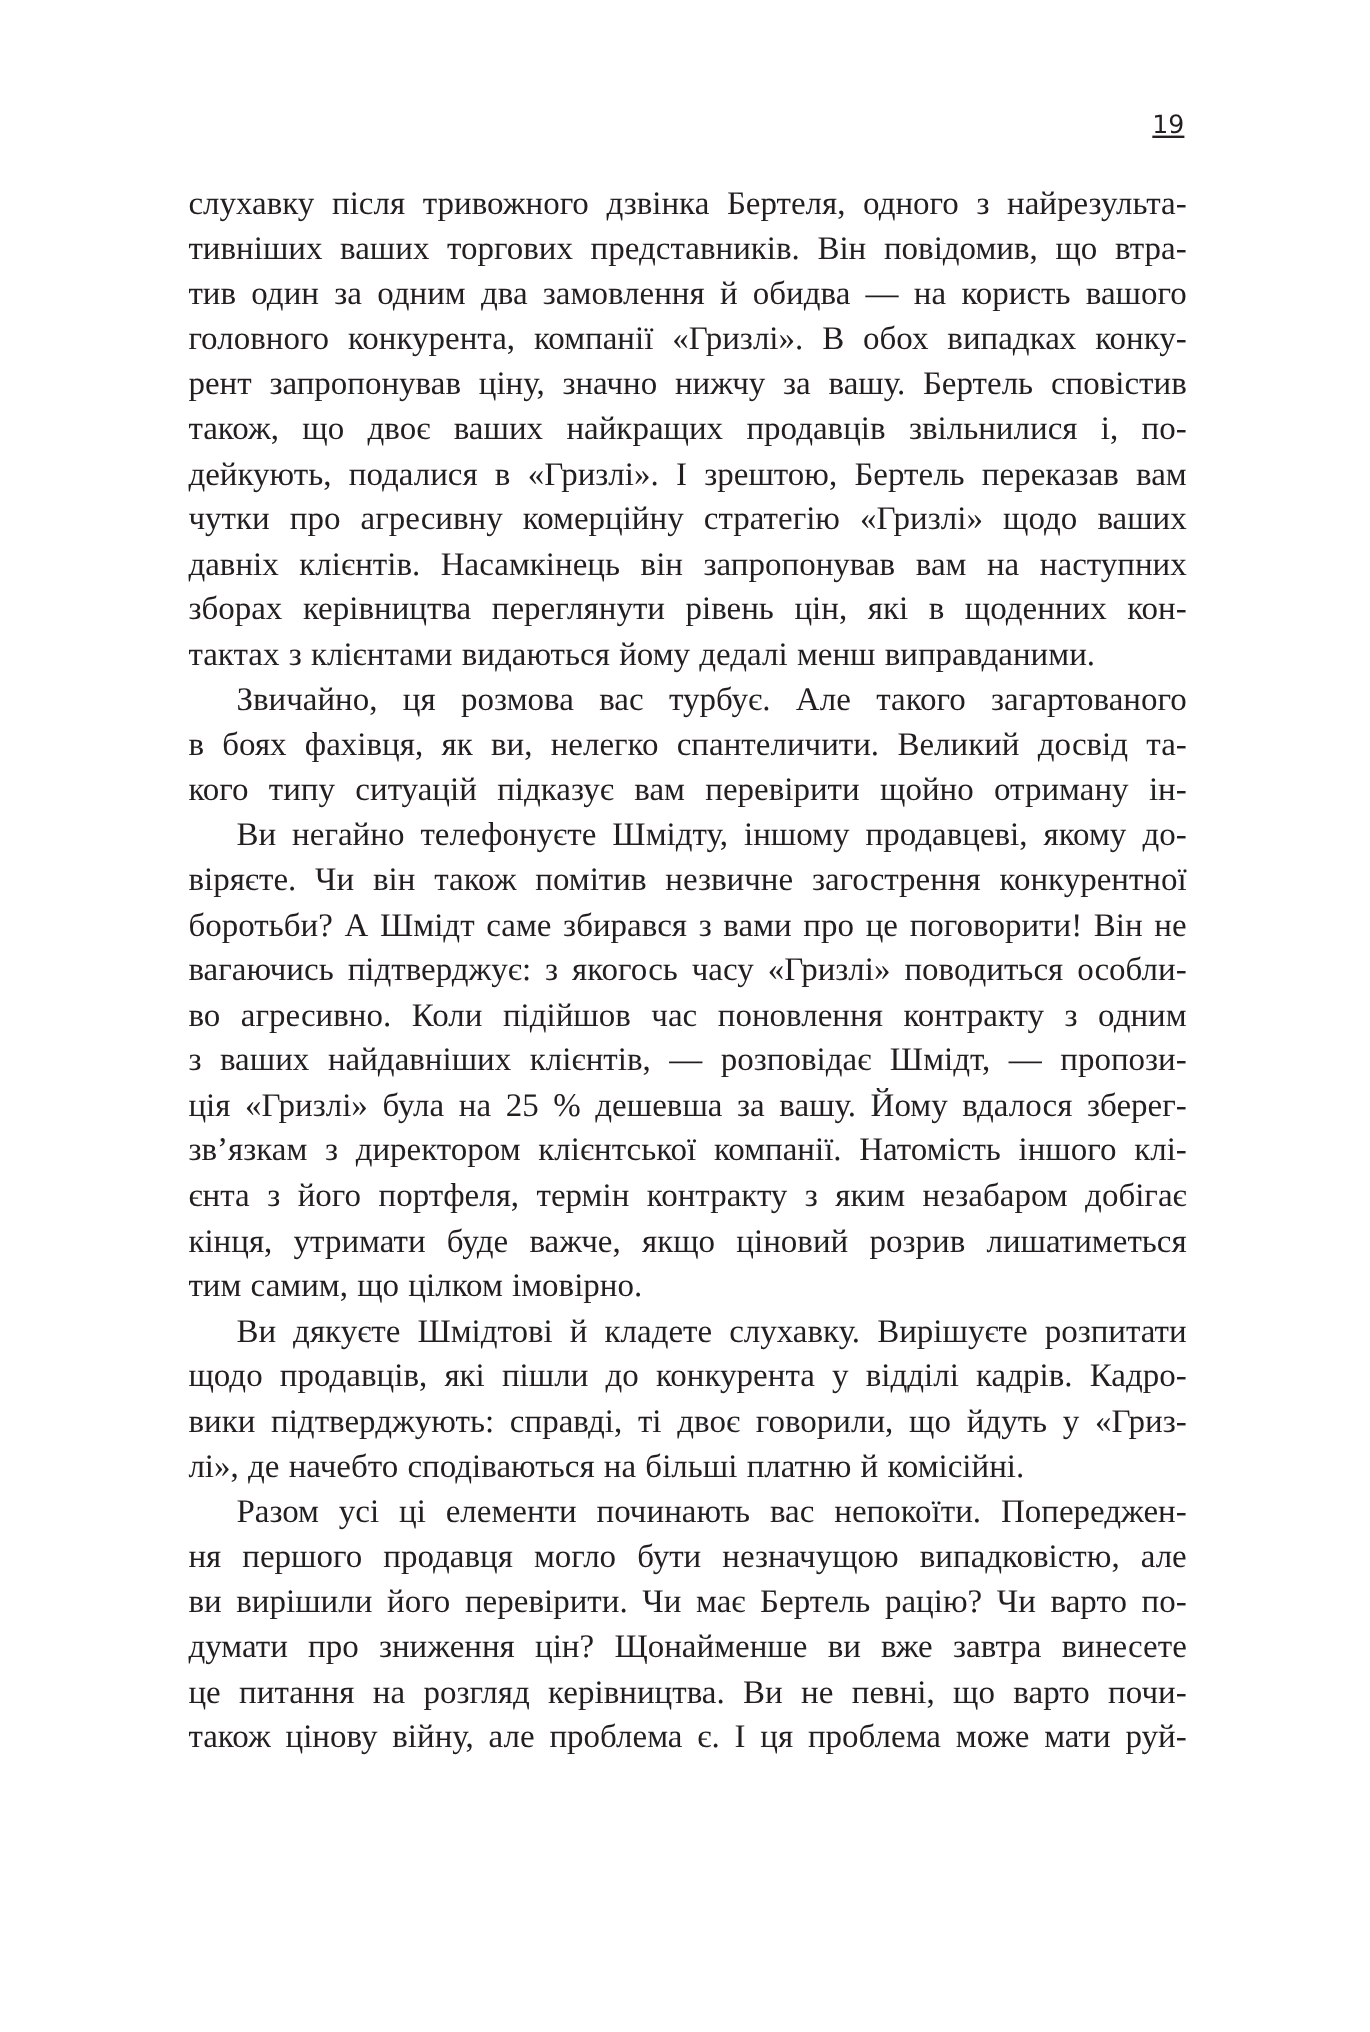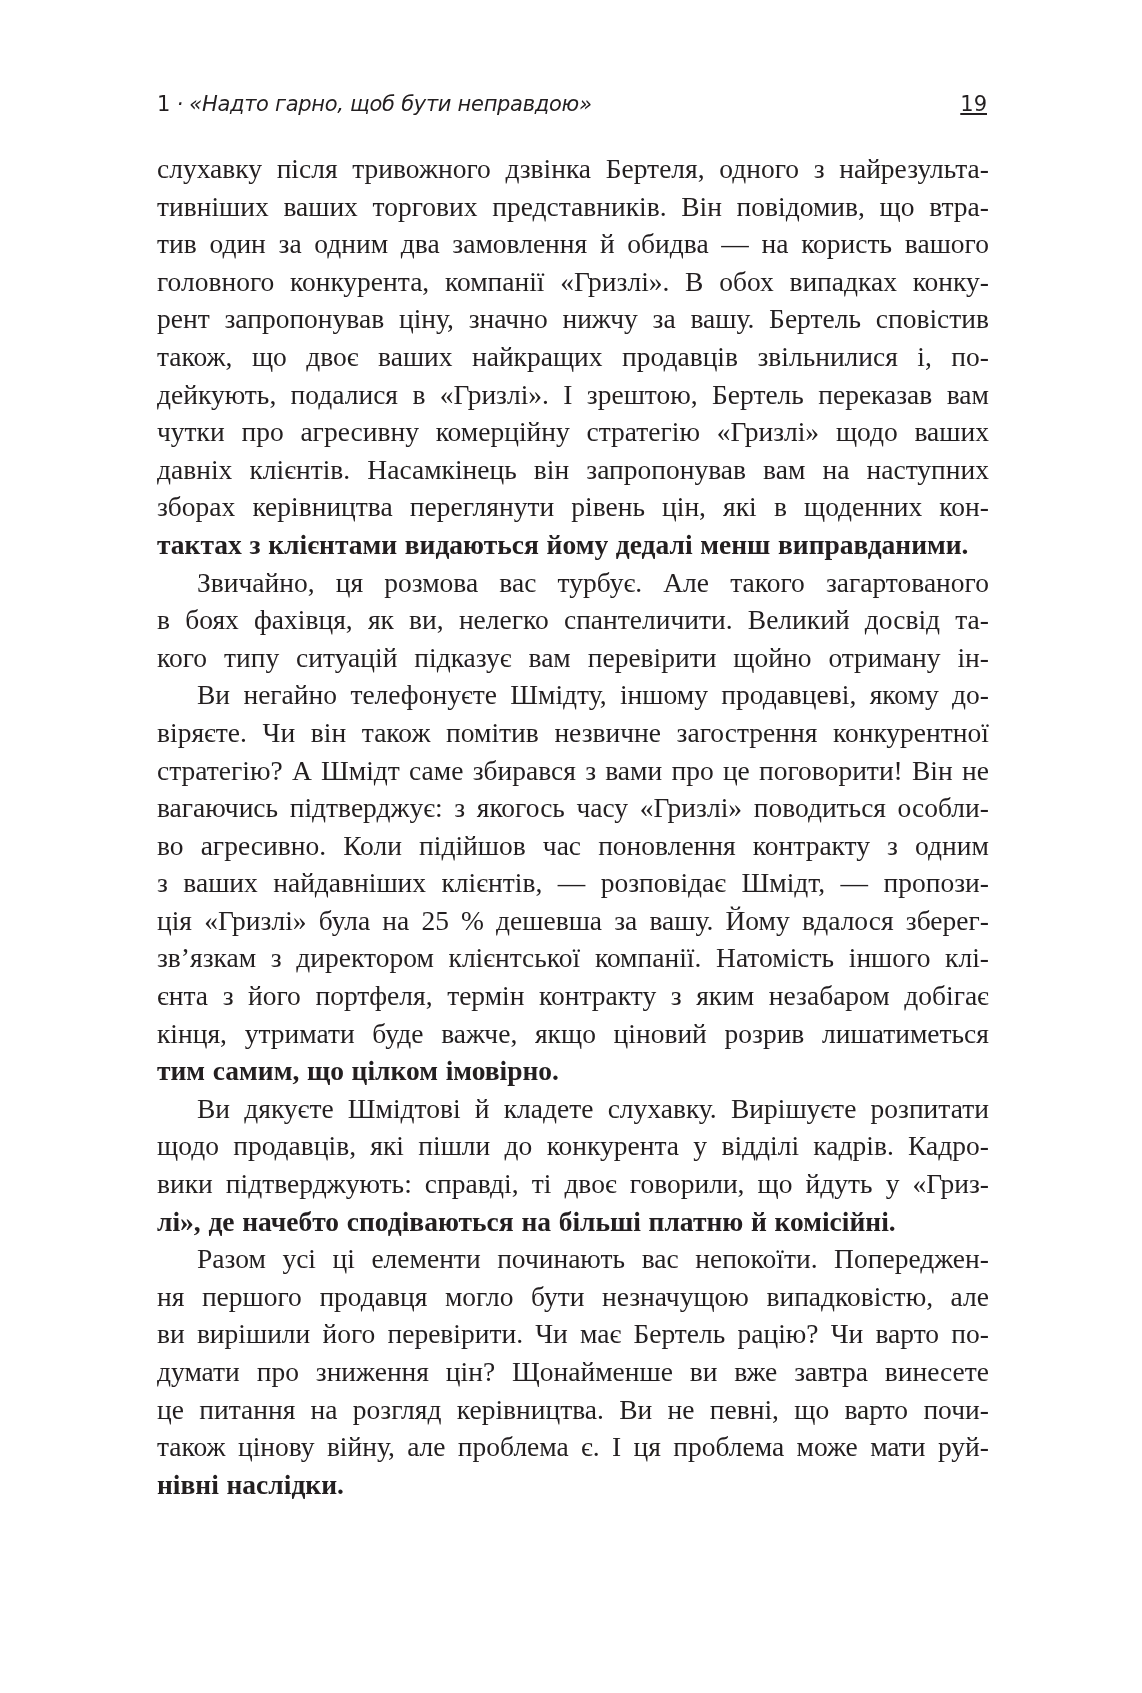--- a/index.html
+++ b/index.html
@@ -61,28 +61,27 @@
     text-align: right;
   }
   
   .jline {
     display: flex;
     justify-content: space-between;
     height: 37.6px;
     white-space: pre;
   }
   .jline.indent { padding-left: 40px; }
-  .jline.last { justify-content: flex-start; gap: 0.28em; font-weight: bold; }
+  .jline.last { justify-content: flex-start; gap: 0.28em; }
 </style>
 </head>
 <body>
 
 <div class="page">
   <div class="running-header">
-    <span class="chapter"><span class="chapter-num">1</span> <span>·</span> <span>«Надто гарно, щоб бути неправдою»</span></span>
     <span class="page-number">19</span>
   </div>
 
   <div class="body-text" id="body-text">
       <div>
         <div class="jline"><span>слухавку</span><span>після</span><span>тривожного</span><span>дзвінка</span><span>Бертеля,</span><span>одного</span><span>з</span><span>найрезульта-</span></div>
         <div class="jline"><span>тивніших</span><span>ваших</span><span>торгових</span><span>представників.</span><span>Він</span><span>повідомив,</span><span>що</span><span>втра-</span></div>
         <div class="jline"><span>тив</span><span>один</span><span>за</span><span>одним</span><span>два</span><span>замовлення</span><span>й</span><span>обидва</span><span>—</span><span>на</span><span>користь</span><span>вашого</span></div>
         <div class="jline"><span>головного</span><span>конкурента,</span><span>компанії</span><span>«Гризлі».</span><span>В</span><span>обох</span><span>випадках</span><span>конку-</span></div>
         <div class="jline"><span>рент</span><span>запропонував</span><span>ціну,</span><span>значно</span><span>нижчу</span><span>за</span><span>вашу.</span><span>Бертель</span><span>сповістив</span></div>
@@ -94,21 +93,21 @@
         <div class="jline last"><span>тактах</span><span>з</span><span>клієнтами</span><span>видаються</span><span>йому</span><span>дедалі</span><span>менш</span><span>виправданими.</span></div>
       </div>
       <div>
         <div class="jline indent"><span>Звичайно,</span><span>ця</span><span>розмова</span><span>вас</span><span>турбує.</span><span>Але</span><span>такого</span><span>загартованого</span></div>
         <div class="jline"><span>в</span><span>боях</span><span>фахівця,</span><span>як</span><span>ви,</span><span>нелегко</span><span>спантеличити.</span><span>Великий</span><span>досвід</span><span>та-</span></div>
         <div class="jline"><span>кого</span><span>типу</span><span>ситуацій</span><span>підказує</span><span>вам</span><span>перевірити</span><span>щойно</span><span>отриману</span><span>ін-</span></div>
       </div>
       <div>
         <div class="jline indent"><span>Ви</span><span>негайно</span><span>телефонуєте</span><span>Шмідту,</span><span>іншому</span><span>продавцеві,</span><span>якому</span><span>до-</span></div>
         <div class="jline"><span>віряєте.</span><span>Чи</span><span>він</span><span>також</span><span>помітив</span><span>незвичне</span><span>загострення</span><span>конкурентної</span></div>
-        <div class="jline"><span>стратегію?</span><span>А</span><span>Шмідт</span><span>саме</span><span>збирався</span><span>з</span><span>вами</span><span>про</span><span>це</span><span>поговорити!</span><span>Він</span><span>не</span></div>
+        <div class="jline"><span>боротьби?</span><span>А</span><span>Шмідт</span><span>саме</span><span>збирався</span><span>з</span><span>вами</span><span>про</span><span>це</span><span>поговорити!</span><span>Він</span><span>не</span></div>
         <div class="jline"><span>вагаючись</span><span>підтверджує:</span><span>з</span><span>якогось</span><span>часу</span><span>«Гризлі»</span><span>поводиться</span><span>особли-</span></div>
         <div class="jline"><span>во</span><span>агресивно.</span><span>Коли</span><span>підійшов</span><span>час</span><span>поновлення</span><span>контракту</span><span>з</span><span>одним</span></div>
         <div class="jline"><span>з</span><span>ваших</span><span>найдавніших</span><span>клієнтів,</span><span>—</span><span>розповідає</span><span>Шмідт,</span><span>—</span><span>пропози-</span></div>
         <div class="jline"><span>ція</span><span>«Гризлі»</span><span>була</span><span>на</span><span>25</span><span>%</span><span>дешевша</span><span>за</span><span>вашу.</span><span>Йому</span><span>вдалося</span><span>зберег-</span></div>
         <div class="jline"><span>зв’язкам</span><span>з</span><span>директором</span><span>клієнтської</span><span>компанії.</span><span>Натомість</span><span>іншого</span><span>клі-</span></div>
         <div class="jline"><span>єнта</span><span>з</span><span>його</span><span>портфеля,</span><span>термін</span><span>контракту</span><span>з</span><span>яким</span><span>незабаром</span><span>добігає</span></div>
         <div class="jline"><span>кінця,</span><span>утримати</span><span>буде</span><span>важче,</span><span>якщо</span><span>ціновий</span><span>розрив</span><span>лишатиметься</span></div>
         <div class="jline last"><span>тим</span><span>самим,</span><span>що</span><span>цілком</span><span>імовірно.</span></div>
       </div>
       <div>
@@ -117,16 +116,15 @@
         <div class="jline"><span>вики</span><span>підтверджують:</span><span>справді,</span><span>ті</span><span>двоє</span><span>говорили,</span><span>що</span><span>йдуть</span><span>у</span><span>«Гриз-</span></div>
         <div class="jline last"><span>лі»,</span><span>де</span><span>начебто</span><span>сподіваються</span><span>на</span><span>більші</span><span>платню</span><span>й</span><span>комісійні.</span></div>
       </div>
       <div>
         <div class="jline indent"><span>Разом</span><span>усі</span><span>ці</span><span>елементи</span><span>починають</span><span>вас</span><span>непокоїти.</span><span>Попереджен-</span></div>
         <div class="jline"><span>ня</span><span>першого</span><span>продавця</span><span>могло</span><span>бути</span><span>незначущою</span><span>випадковістю,</span><span>але</span></div>
         <div class="jline"><span>ви</span><span>вирішили</span><span>його</span><span>перевірити.</span><span>Чи</span><span>має</span><span>Бертель</span><span>рацію?</span><span>Чи</span><span>варто</span><span>по-</span></div>
         <div class="jline"><span>думати</span><span>про</span><span>зниження</span><span>цін?</span><span>Щонайменше</span><span>ви</span><span>вже</span><span>завтра</span><span>винесете</span></div>
         <div class="jline"><span>це</span><span>питання</span><span>на</span><span>розгляд</span><span>керівництва.</span><span>Ви</span><span>не</span><span>певні,</span><span>що</span><span>варто</span><span>почи-</span></div>
         <div class="jline"><span>також</span><span>цінову</span><span>війну,</span><span>але</span><span>проблема</span><span>є.</span><span>І</span><span>ця</span><span>проблема</span><span>може</span><span>мати</span><span>руй-</span></div>
-        <div class="jline last"><span>нівні</span><span>наслідки.</span></div>
       </div>
     </div>
 </div>
 
 </body></html>

